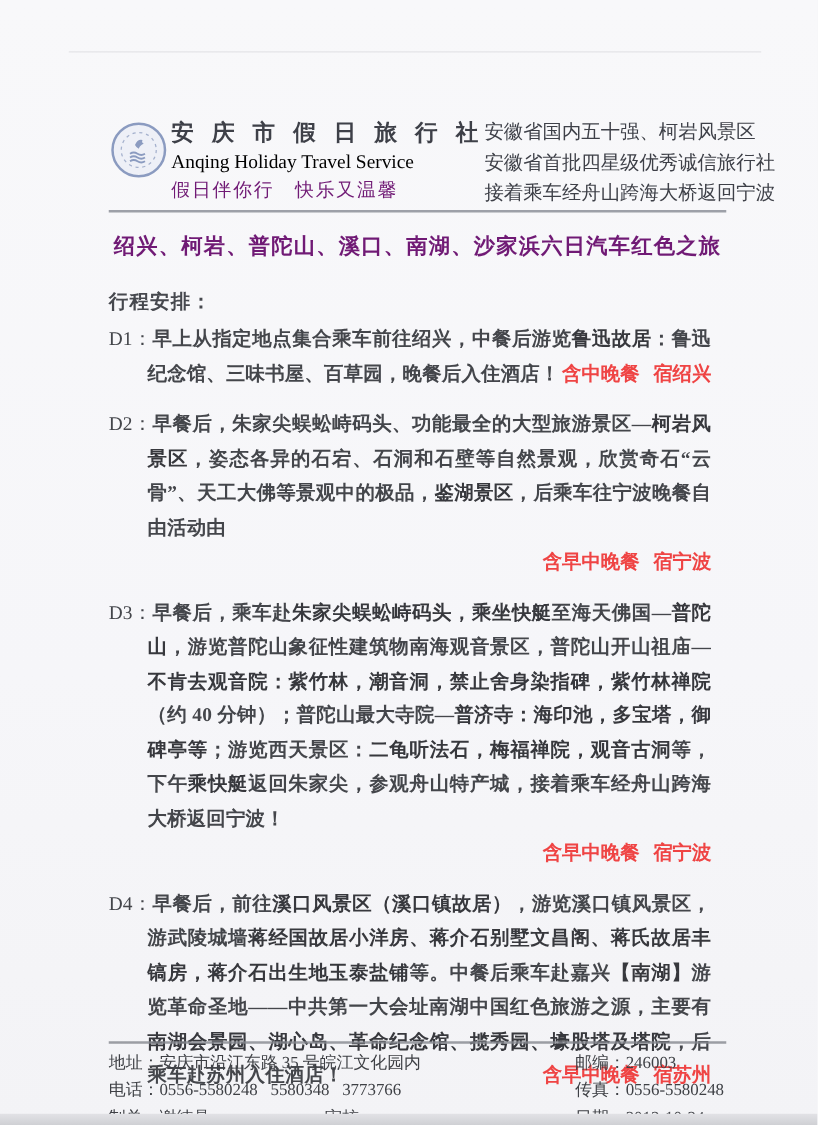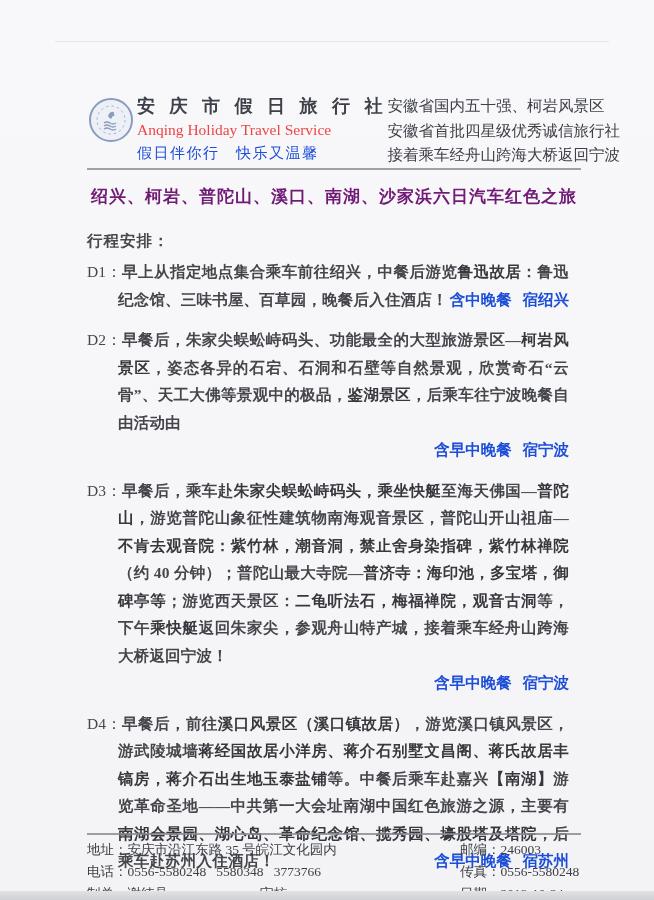--- a/index.html
+++ b/index.html
@@ -13,38 +13,38 @@
   .scan-line{position:absolute;left:55px;right:45px;top:41px;height:1px;background:rgba(120,120,130,.14);}
   .bottom-strip{position:absolute;left:0;right:0;bottom:0;height:9px;background:linear-gradient(180deg,#e2e2e6,#cfd0d4);}
   .content{position:absolute;left:87px;width:494px;}
 
   
   .header{top:94px;display:flex;justify-content:space-between;}
   .hdr-left{display:flex;}
   .logo-wrap{width:48px;height:48px;margin-top:2px;flex:0 0 48px;}
   .hdr-names{margin-left:2px;}
   .cn-name{font-size:18px;font-weight:600;letter-spacing:5px;color:#3e4048;line-height:24px;white-space:nowrap;}
-  .en-name{font-size:15.5px;color:#ef4444;line-height:23px;white-space:nowrap;}
-  .slogan{font-size:15px;color:#1d4ed8;letter-spacing:1.5px;line-height:24px;white-space:pre;}
+  .en-name{font-size:15.5px;color:#000000;line-height:23px;white-space:nowrap;}
+  .slogan{font-size:15px;color:#701a75;letter-spacing:1.5px;line-height:24px;white-space:pre;}
   .creds{font-size:15.5px;font-weight:500;color:#3e4048;line-height:24.6px;text-align:left;white-space:nowrap;}
 
   .rule-top{top:168px;height:1.5px;background:#7f838c;opacity:.75;}
   .rule{position:absolute;left:87px;width:494px;}
 
   
   .doc-title{top:185px;text-align:center;font-size:17px;font-weight:700;letter-spacing:1px;color:#701a75;white-space:nowrap;}
   .itin-heading{top:231px;font-size:15.5px;font-weight:600;color:#46484e;letter-spacing:1px;}
   .days{top:258px;width:482px;}
   .day-block{margin-bottom:13px;}
   .day-para{margin:0;font-size:15.5px;line-height:27.5px;letter-spacing:.2px;text-align:justify;
     padding-left:31px;text-indent:-31px;color:#44464b;}
   .day-label{font-family:"Liberation Serif","DejaVu Serif",serif;letter-spacing:0;}
   .seg{font-weight:700;}
   .seg.bold{font-weight:700;color:#37383d;}
-  .meal{font-size:15.5px;font-weight:700;color:#1d4ed8;text-align:right;line-height:27.5px;word-spacing:7px;}
+  .meal{font-size:15.5px;font-weight:700;color:#ef4444;text-align:right;line-height:27.5px;word-spacing:7px;}
   .meal.inline{margin-top:-27.5px;}
 
   
   .footer-rule{top:833px;height:1.5px;background:#84878f;opacity:.8;}
   .footer{top:839px;font-size:13.5px;color:#3e4045;}
   .footer-row{position:relative;height:22px;line-height:22px;}
   .f-left{position:absolute;left:0;white-space:pre;}
   .f-mid{position:absolute;left:173px;white-space:pre;}
   .f-right{position:absolute;left:373px;white-space:pre;}
 </style>

